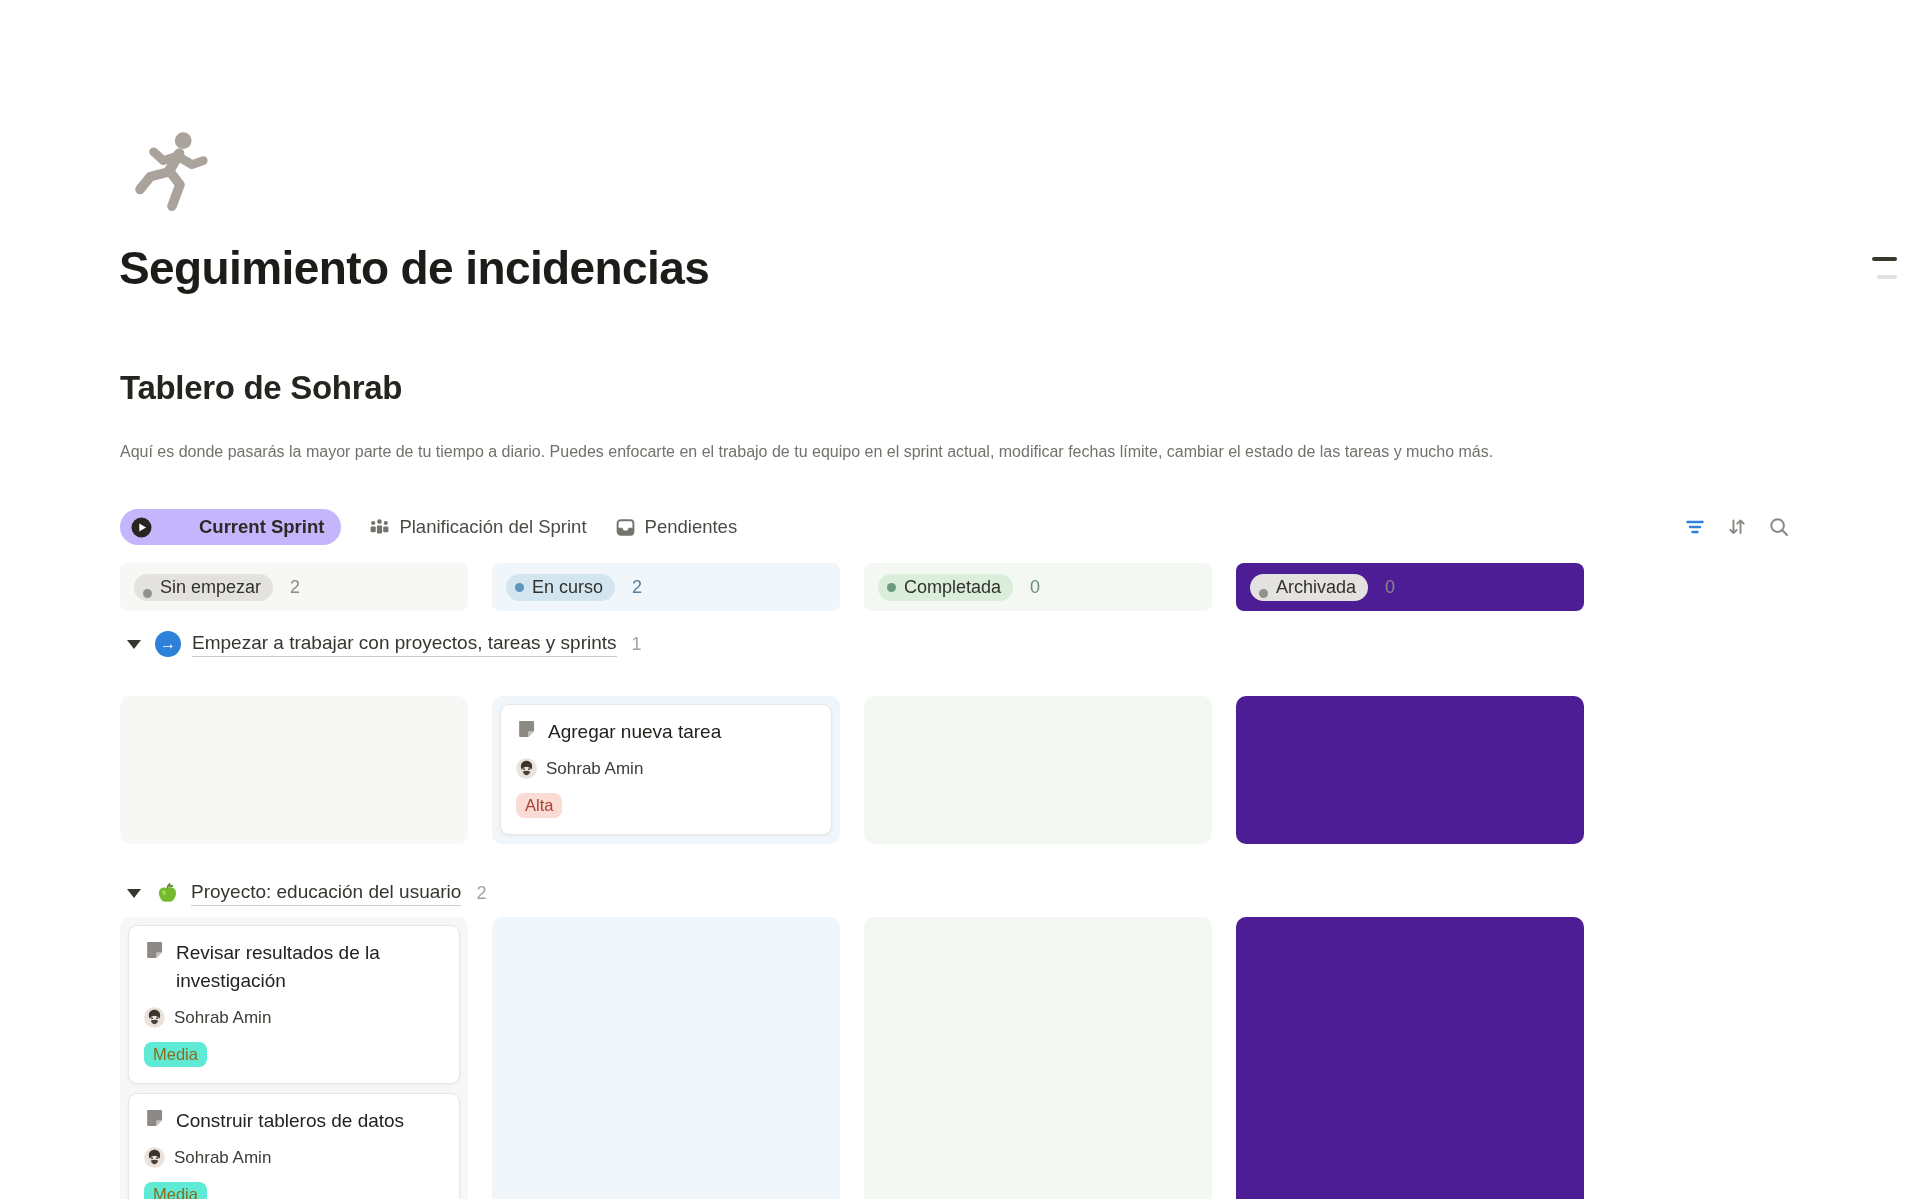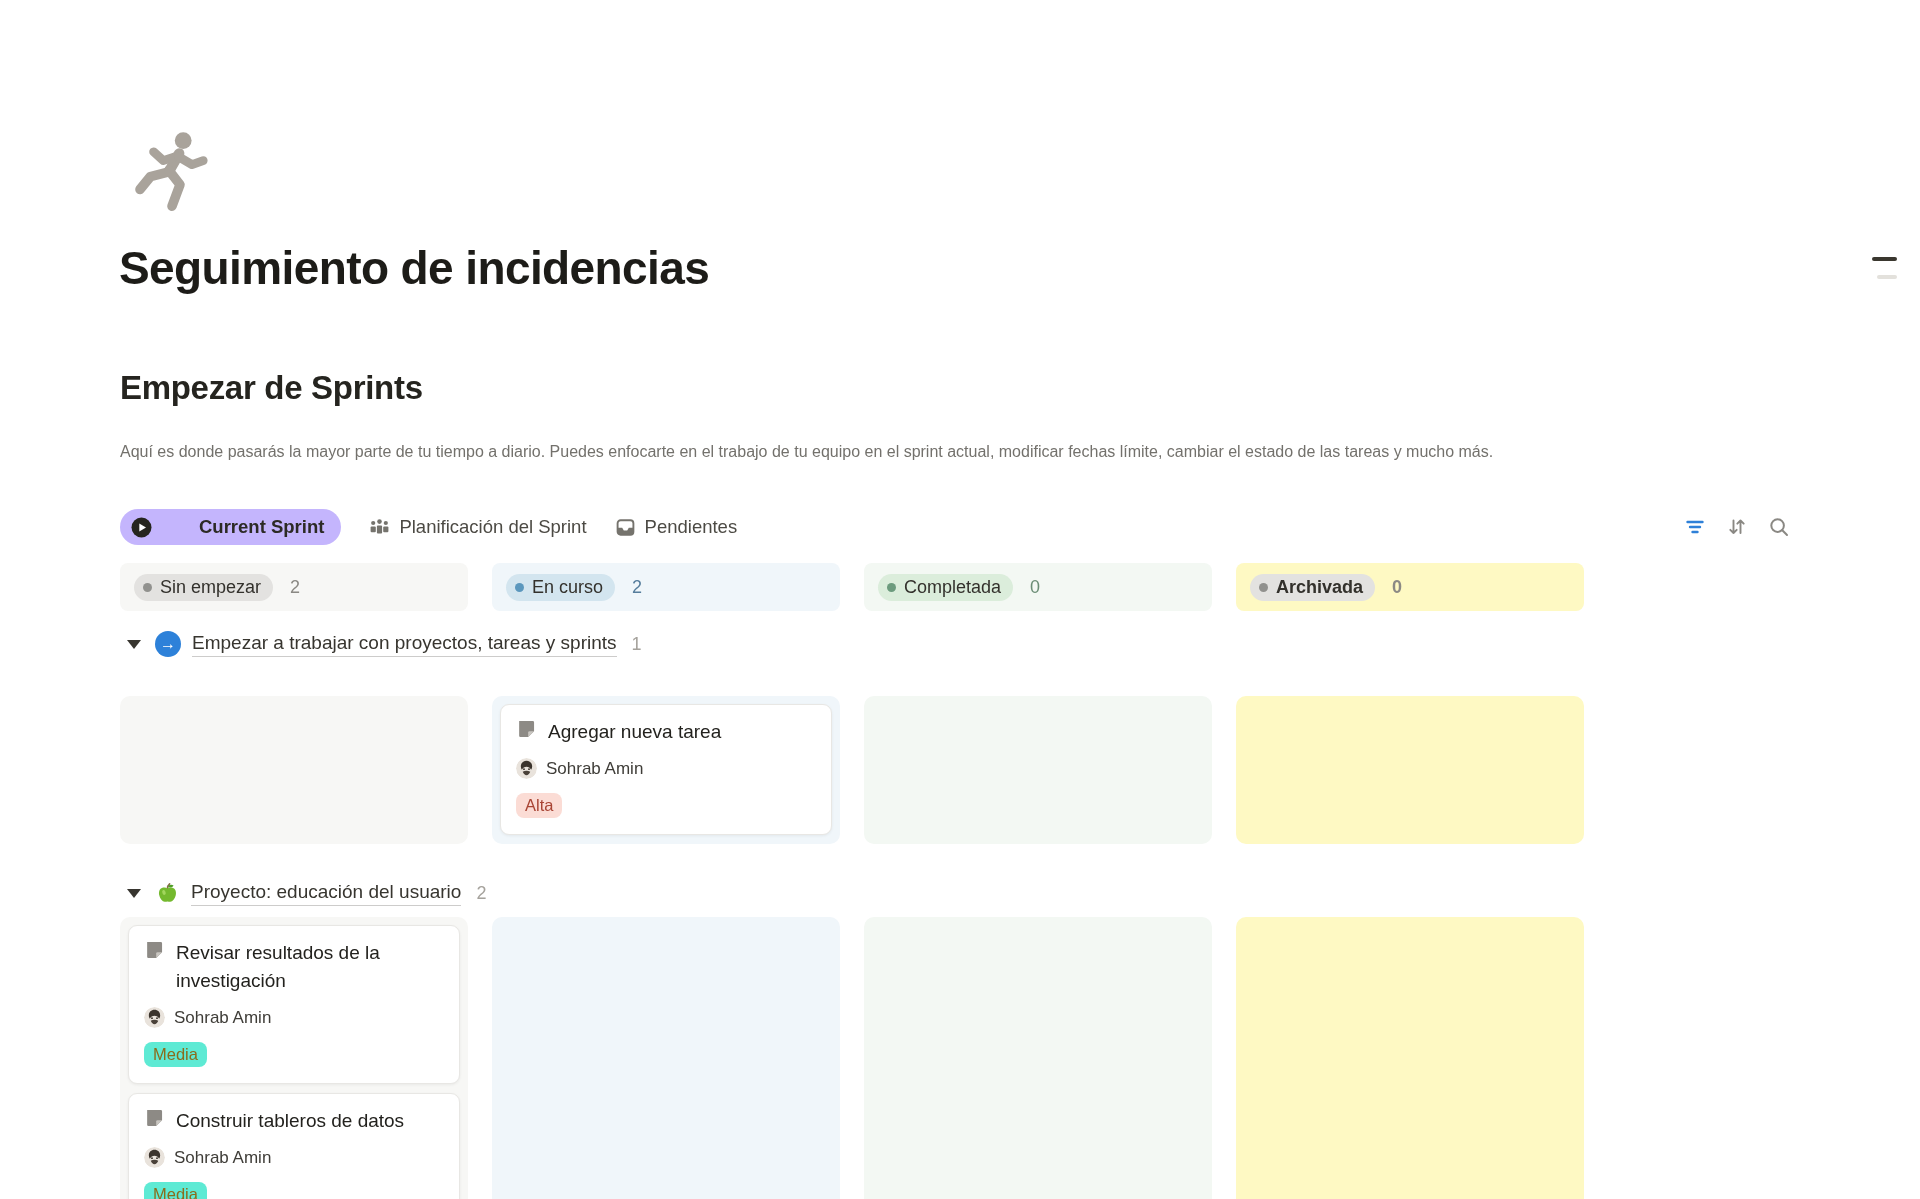--- a/index.html
+++ b/index.html
@@ -52,22 +52,22 @@
 
   .col-header{height:48px;border-radius:8px;display:flex;align-items:center;padding:0 14px;}
   .status-pill{display:inline-flex;align-items:center;gap:8px;border-radius:14px;padding:3px 12px 3px 9px;
     font-size:18px;color:#33312c;}
   .status-dot{width:9px;height:9px;border-radius:50%;}
   .col-count{margin-left:17px;font-size:18px;}
 
   .bg-gray1{background:#f7f7f5;}
   .bg-blue{background:#f0f6fa;}
   .bg-green{background:#f3f8f3;}
-  .bg-gray2{background:#fef9c3;font-weight:bold;}
-  .pill-gray{background:#e3e2e0;}
+  .bg-gray2{background:#4c1d95;}
+  .pill-gray{background:#e3e2e0;align-items:flex-end;}
   .pill-blue{background:#d3e5ef;}
   .pill-green{background:#dbeddb;}
   .dot-gray{background:#91918e;}
   .dot-blue{background:#5b97bd;}
   .dot-green{background:#6c9b7d;}
   .count-gray{color:#8b8984;}
   .count-blue{color:#567d9c;}
   .count-blue{color:#567d9c;}
   .count-green{color:#6b8d75;}
 
@@ -120,21 +120,21 @@
     </svg>
   </div>
 
   <h1 class="page-title">Seguimiento de incidencias</h1>
 
   <div class="outline-indicator">
     <div class="outline-bar dark"></div>
     <div class="outline-bar light"></div>
   </div>
 
-  <h2 class="section-heading">Empezar de Sprints</h2>
+  <h2 class="section-heading">Tablero de Sohrab</h2>
   <p class="description">Aquí es donde pasarás la mayor parte de tu tiempo a diario. Puedes enfocarte en el trabajo de tu equipo en el sprint actual, modificar fechas límite, cambiar el estado de las tareas y mucho más.</p>
 
   <div class="tabbar">
     <div class="tab active">
       <span class="tab-icon">
         <svg width="21" height="21" viewBox="0 0 21 21">
             <circle cx="10.5" cy="10.5" r="10" fill="#26251f"></circle>
             <path d="M8.3 6.4 L15 10.5 L8.3 14.6 Z" fill="#ffffff"></path>
           </svg>
       </span>

